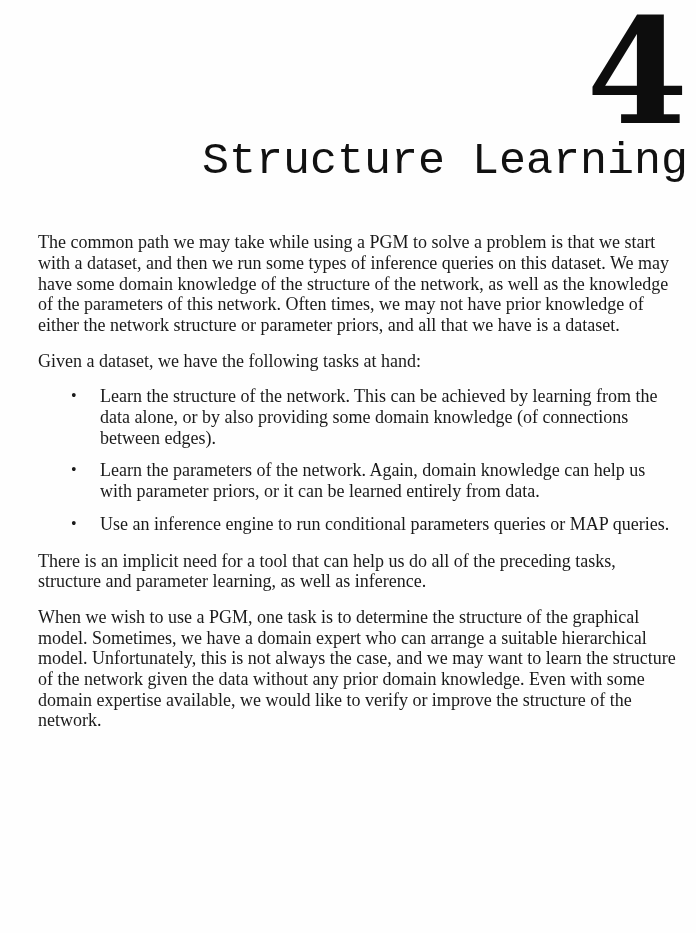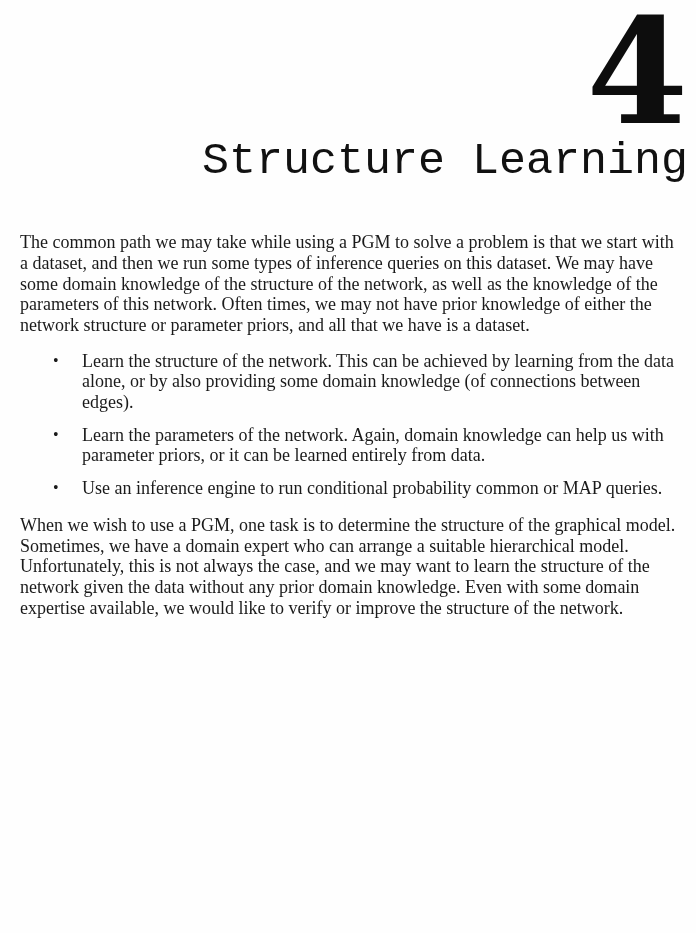--- a/index.html
+++ b/index.html
@@ -28,21 +28,21 @@
   .chapter-title {
     font-family: Liberation Mono, monospace;
     font-weight: 400;
     font-size: 45px;
     line-height: 1.1;
     margin: 6px 0 16px 0;
     color: #111111;
     letter-spacing: 0;
   }
   .body-text {
-    padding: 30px 20px 0 20px;
+    padding: 30px 20px 0 38px;
     font-size: 18px;
     line-height: 1.15;
     text-align: left;
   }
   .body-text p {
     margin: 0 0 15px 0;
   }
   ul.tasks-list {
     list-style: none;
     margin: 2px 0 16px 0;
@@ -73,36 +73,38 @@
 
   <header class="chapter-header">
     <div class="chapter-number">4</div>
     <h1 class="chapter-title">Structure Learning</h1>
   </header>
 
   <main class="body-text">
 
     <p>The common path we may take while using a PGM to solve a problem is that we start with a dataset, and then we run some types of inference queries on this dataset. We may have some domain knowledge of the structure of the network, as well as the knowledge of the parameters of this network. Often times, we may not have prior knowledge of either the network structure or parameter priors, and all that we have is a dataset.</p>
 
+    <p>Given a dataset, we have the following tasks at hand:</p>
 
     <ul class="tasks-list">
       <li>
         <span class="bullet">•</span>
         <span class="bullet-text">Learn the structure of the network. This can be achieved by learning from the data alone, or by also providing some domain knowledge (of connections between edges).</span>
       </li>
       <li>
         <span class="bullet">•</span>
         <span class="bullet-text">Learn the parameters of the network. Again, domain knowledge can help us with parameter priors, or it can be learned entirely from data.</span>
       </li>
       <li>
         <span class="bullet">•</span>
-        <span class="bullet-text">Use an inference engine to run conditional probability common or MAP queries.</span>
+        <span class="bullet-text">Use an inference engine to run conditional parameters queries or MAP queries.</span>
       </li>
     </ul>
 
+    <p>There is an implicit need for a tool that can help us do all of the preceding tasks, structure and parameter learning, as well as inference.</p>
 
 
 
     <p>When we wish to use a PGM, one task is to determine the structure of the graphical model. Sometimes, we have a domain expert who can arrange a suitable hierarchical model. Unfortunately, this is not always the case, and we may want to learn the structure of the network given the data without any prior domain knowledge. Even with some domain expertise available, we would like to verify or improve the structure of the network.</p>
 
   </main>
 
 </div>
 
 </body></html>

